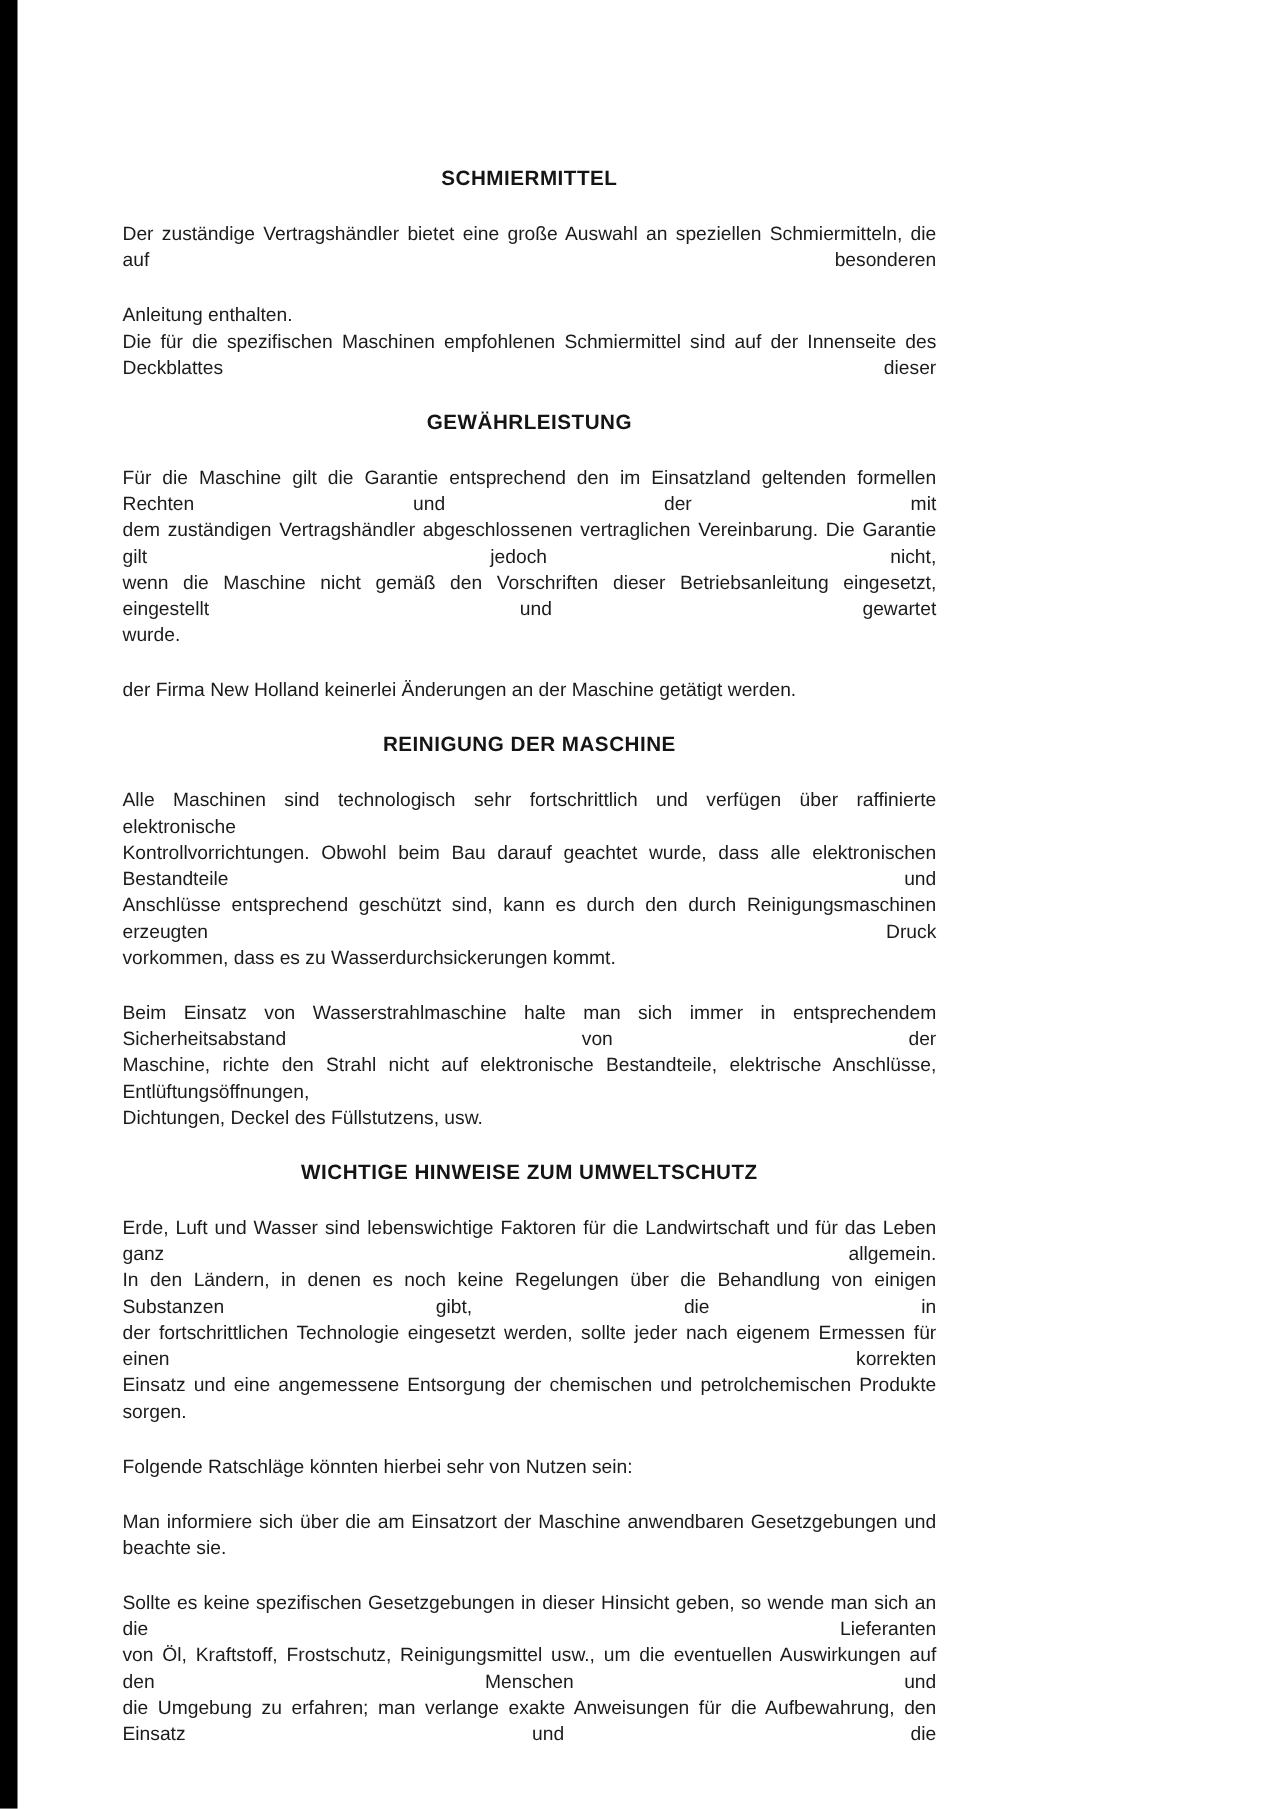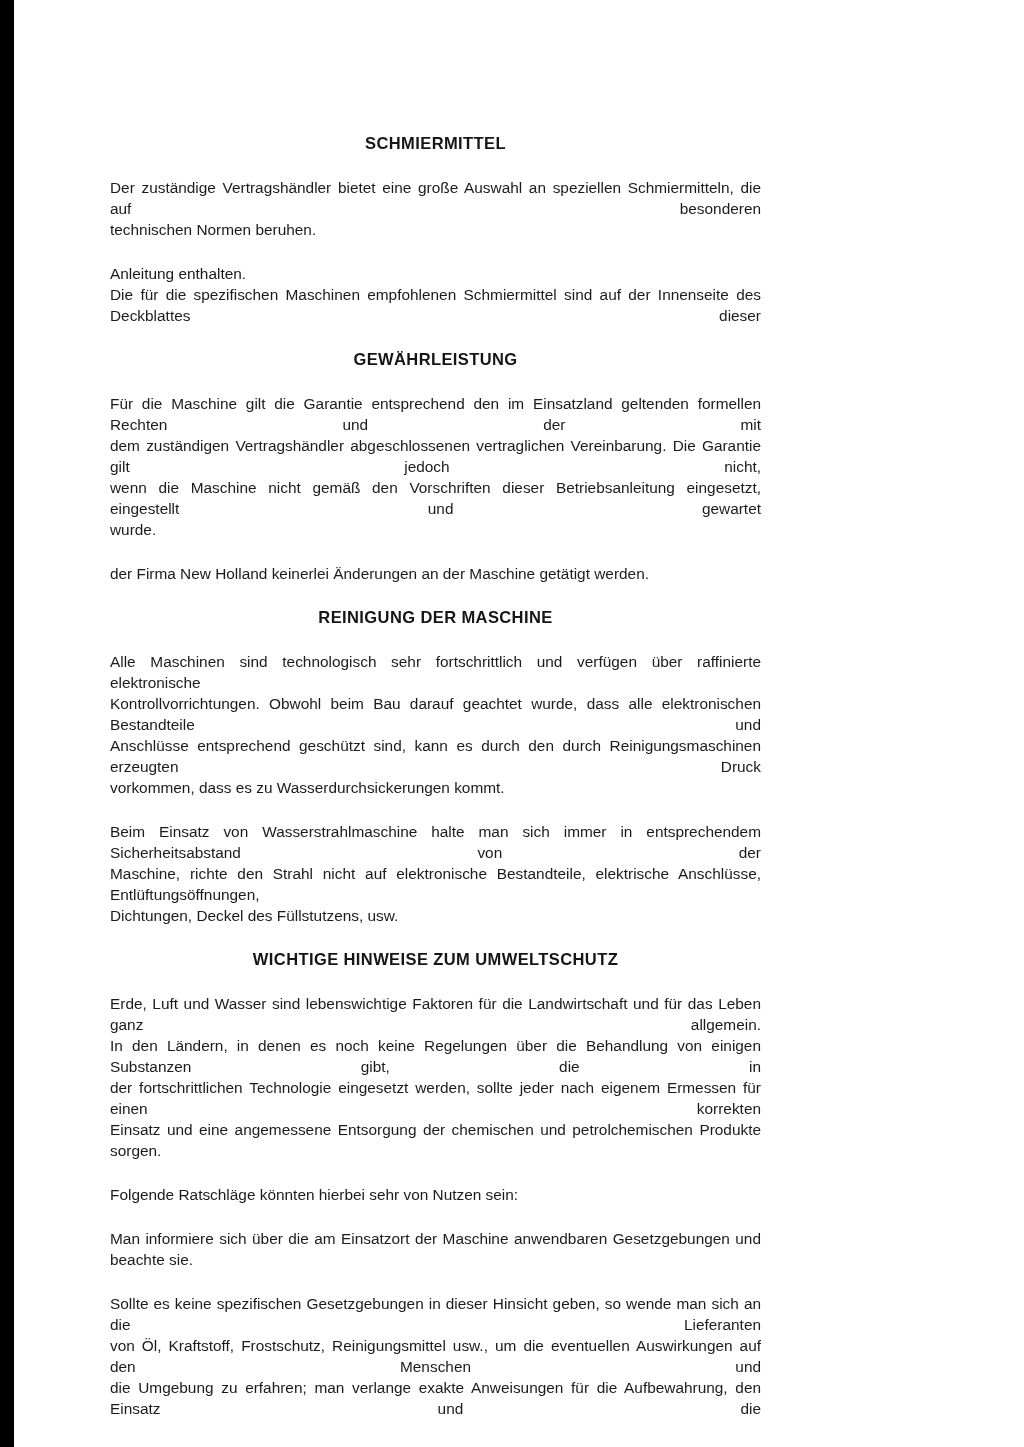--- a/index.html
+++ b/index.html
@@ -20,21 +20,21 @@
     position: absolute;
     left: 0;
     top: 0;
     width: 14px;
     height: 1447px;
     background: #000000;
   }
   .content {
     position: absolute;
     top: 0;
-    left: 12px;
+    left: 0;
     width: 845px;
     box-sizing: border-box;
     padding: 133px 96px 0 98px;
   }
   .heading {
     font-weight: bold;
     font-size: 16.5px;
     line-height: 21px;
     letter-spacing: 0.4px;
     text-align: center;
@@ -56,21 +56,20 @@
   }
 </style>
 </head>
 <body>
 
 <div class="scan-bar"></div>
 <div class="content" id="doc-root">
     <div class="heading">SCHMIERMITTEL</div>
     <div class="para">
       <div class="line">Der zuständige Vertragshändler bietet eine große Auswahl an speziellen Schmiermitteln, die auf besonderen</div>
-      <div class="line last">technischen Normen beruhen.</div>
     </div>
     <div class="para">
       <div class="line last">Anleitung enthalten.</div>
       <div class="line">Die für die spezifischen Maschinen empfohlenen Schmiermittel sind auf der Innenseite des Deckblattes dieser</div>
     </div>
     <div class="heading">GEWÄHRLEISTUNG</div>
     <div class="para">
       <div class="line">Für die Maschine gilt die Garantie entsprechend den im Einsatzland geltenden formellen Rechten und der mit</div>
       <div class="line">dem zuständigen Vertragshändler abgeschlossenen vertraglichen Vereinbarung. Die Garantie gilt jedoch nicht,</div>
       <div class="line">wenn die Maschine nicht gemäß den Vorschriften dieser Betriebsanleitung eingesetzt, eingestellt und gewartet</div>

